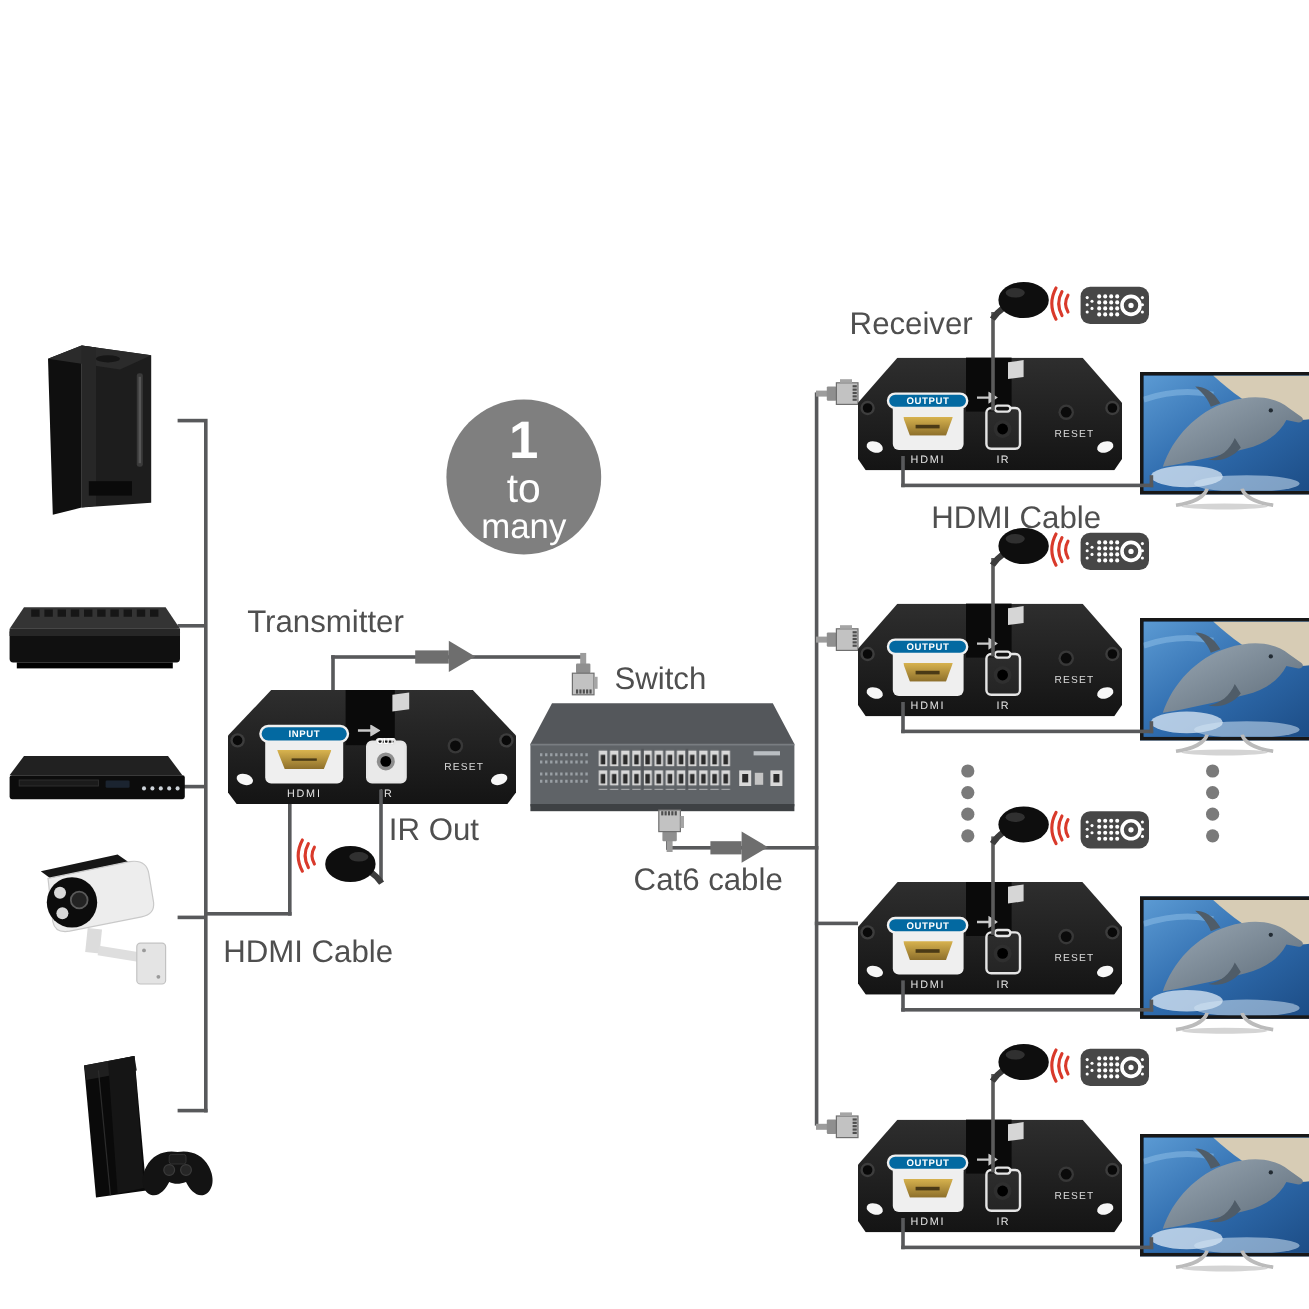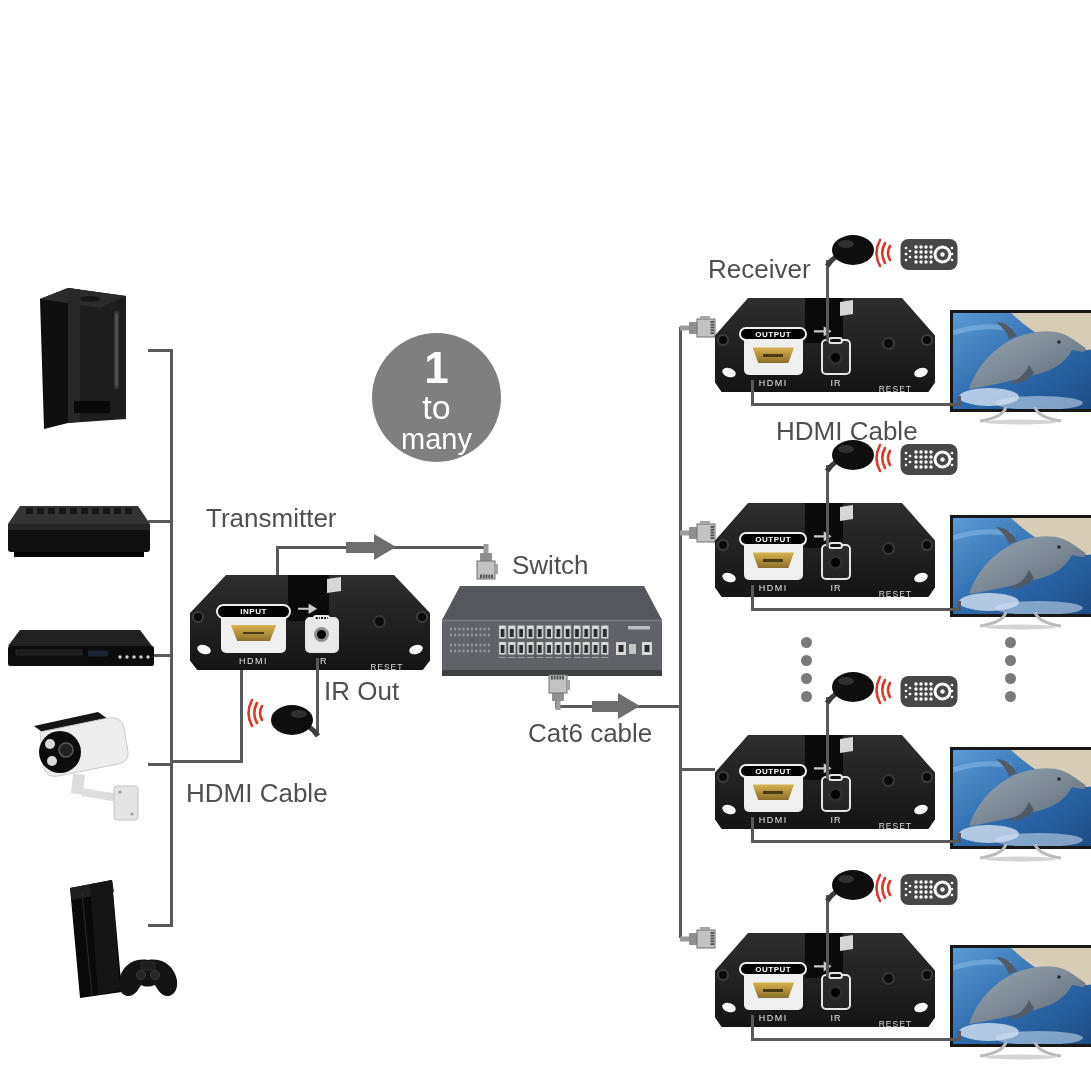--- a/index.html
+++ b/index.html
@@ -38,36 +38,36 @@
   .ext-hole.r{right:3%;top:74%;transform:rotate(-18deg);}
   .ext-screw{width:8px;height:8px;border-radius:50%;background:#090909;box-shadow:0 0 0 2px #3d3d3d;}
   .ext-screw.l{left:1.8%;top:40%;}
   .ext-screw.r{right:1.8%;top:40%;}
   .hdmi-mod{left:13%;top:40%;width:27%;height:42%;background:#efefef;border-radius:5px;}
   .hdmi-port{left:15%;top:30%;width:70%;height:40%;
              background:linear-gradient(180deg,#d9b44f,#8d6f2b);
              clip-path:polygon(0 0,100% 0,86% 100%,14% 100%);}
   .hdmi-slot{left:26%;top:42%;width:48%;height:16%;background:#4a3a16;}
   .port-pill{left:11%;top:31%;width:31%;height:15%;border:2px solid #f0f0f0;border-radius:9px;
-             background:#000000;color:#fff;font-size:8px;font-weight:700;letter-spacing:.5px;
+             background:#0369a1;color:#fff;font-size:8px;font-weight:700;letter-spacing:.5px;
              display:flex;align-items:center;justify-content:center;}
   .port-name{left:13%;top:85%;width:27%;text-align:center;font-size:9px;color:#e4e4e4;letter-spacing:1.5px;}
   .ir-mod{left:48%;top:44%;width:14%;height:38%;border:2px solid #e5e5e5;border-radius:5px;
           background:rgba(255,255,255,.05);}
   .extender.tx .ir-mod{background:#e9e9e9;}
   .ir-hole{left:50%;top:50%;width:9px;height:9px;margin:-4.5px 0 0 -4.5px;border-radius:50%;
            background:#000;box-shadow:0 0 0 3px #2f2f2f;}
   .extender.tx .ir-hole{box-shadow:0 0 0 3px #8e8e8e;}
   .ir-notch{left:20%;top:-13%;width:56%;height:21%;border:2px solid #e5e5e5;border-radius:7px;
             background:#111;color:#fff;font-size:7px;font-weight:700;
             display:flex;align-items:center;justify-content:center;}
   .ir-name{left:48%;top:85%;width:14%;text-align:center;font-size:9px;color:#e4e4e4;letter-spacing:1px;}
   .reset-btn{left:77%;top:44%;width:9px;height:9px;border-radius:50%;background:#0b0b0b;
              box-shadow:0 0 0 2px #383838;}
-  .reset-lbl{left:70%;top:62%;width:24%;text-align:center;font-size:8.5px;color:#dadada;letter-spacing:1px;margin-top:28px;}
+  .reset-lbl{left:70%;top:62%;width:24%;text-align:center;font-size:8.5px;color:#dadada;letter-spacing:1px;}
   
   .rx-group{position:absolute;left:680px;width:411px;height:205px;}
   .rx-group .rx-rj45{position:absolute;left:0;top:82px;width:42px;height:28px;}
   .rx-group.g4 .rx-rj45{top:58px;}
   .rx-device{left:35px;top:66px;width:220px;height:94px;}
   .rx-irline{position:absolute;left:146px;top:28px;width:3px;height:82px;background:#5a5a5a;}
   .rx-dome{position:absolute;left:135px;top:0;width:62px;height:38px;}
   .rx-waves{position:absolute;left:192px;top:6px;width:22px;height:30px;}
   .rx-remote{position:absolute;left:220px;top:6px;width:58px;height:33px;}
   .monitor{position:absolute;left:270px;top:78px;width:141px;height:96px;

